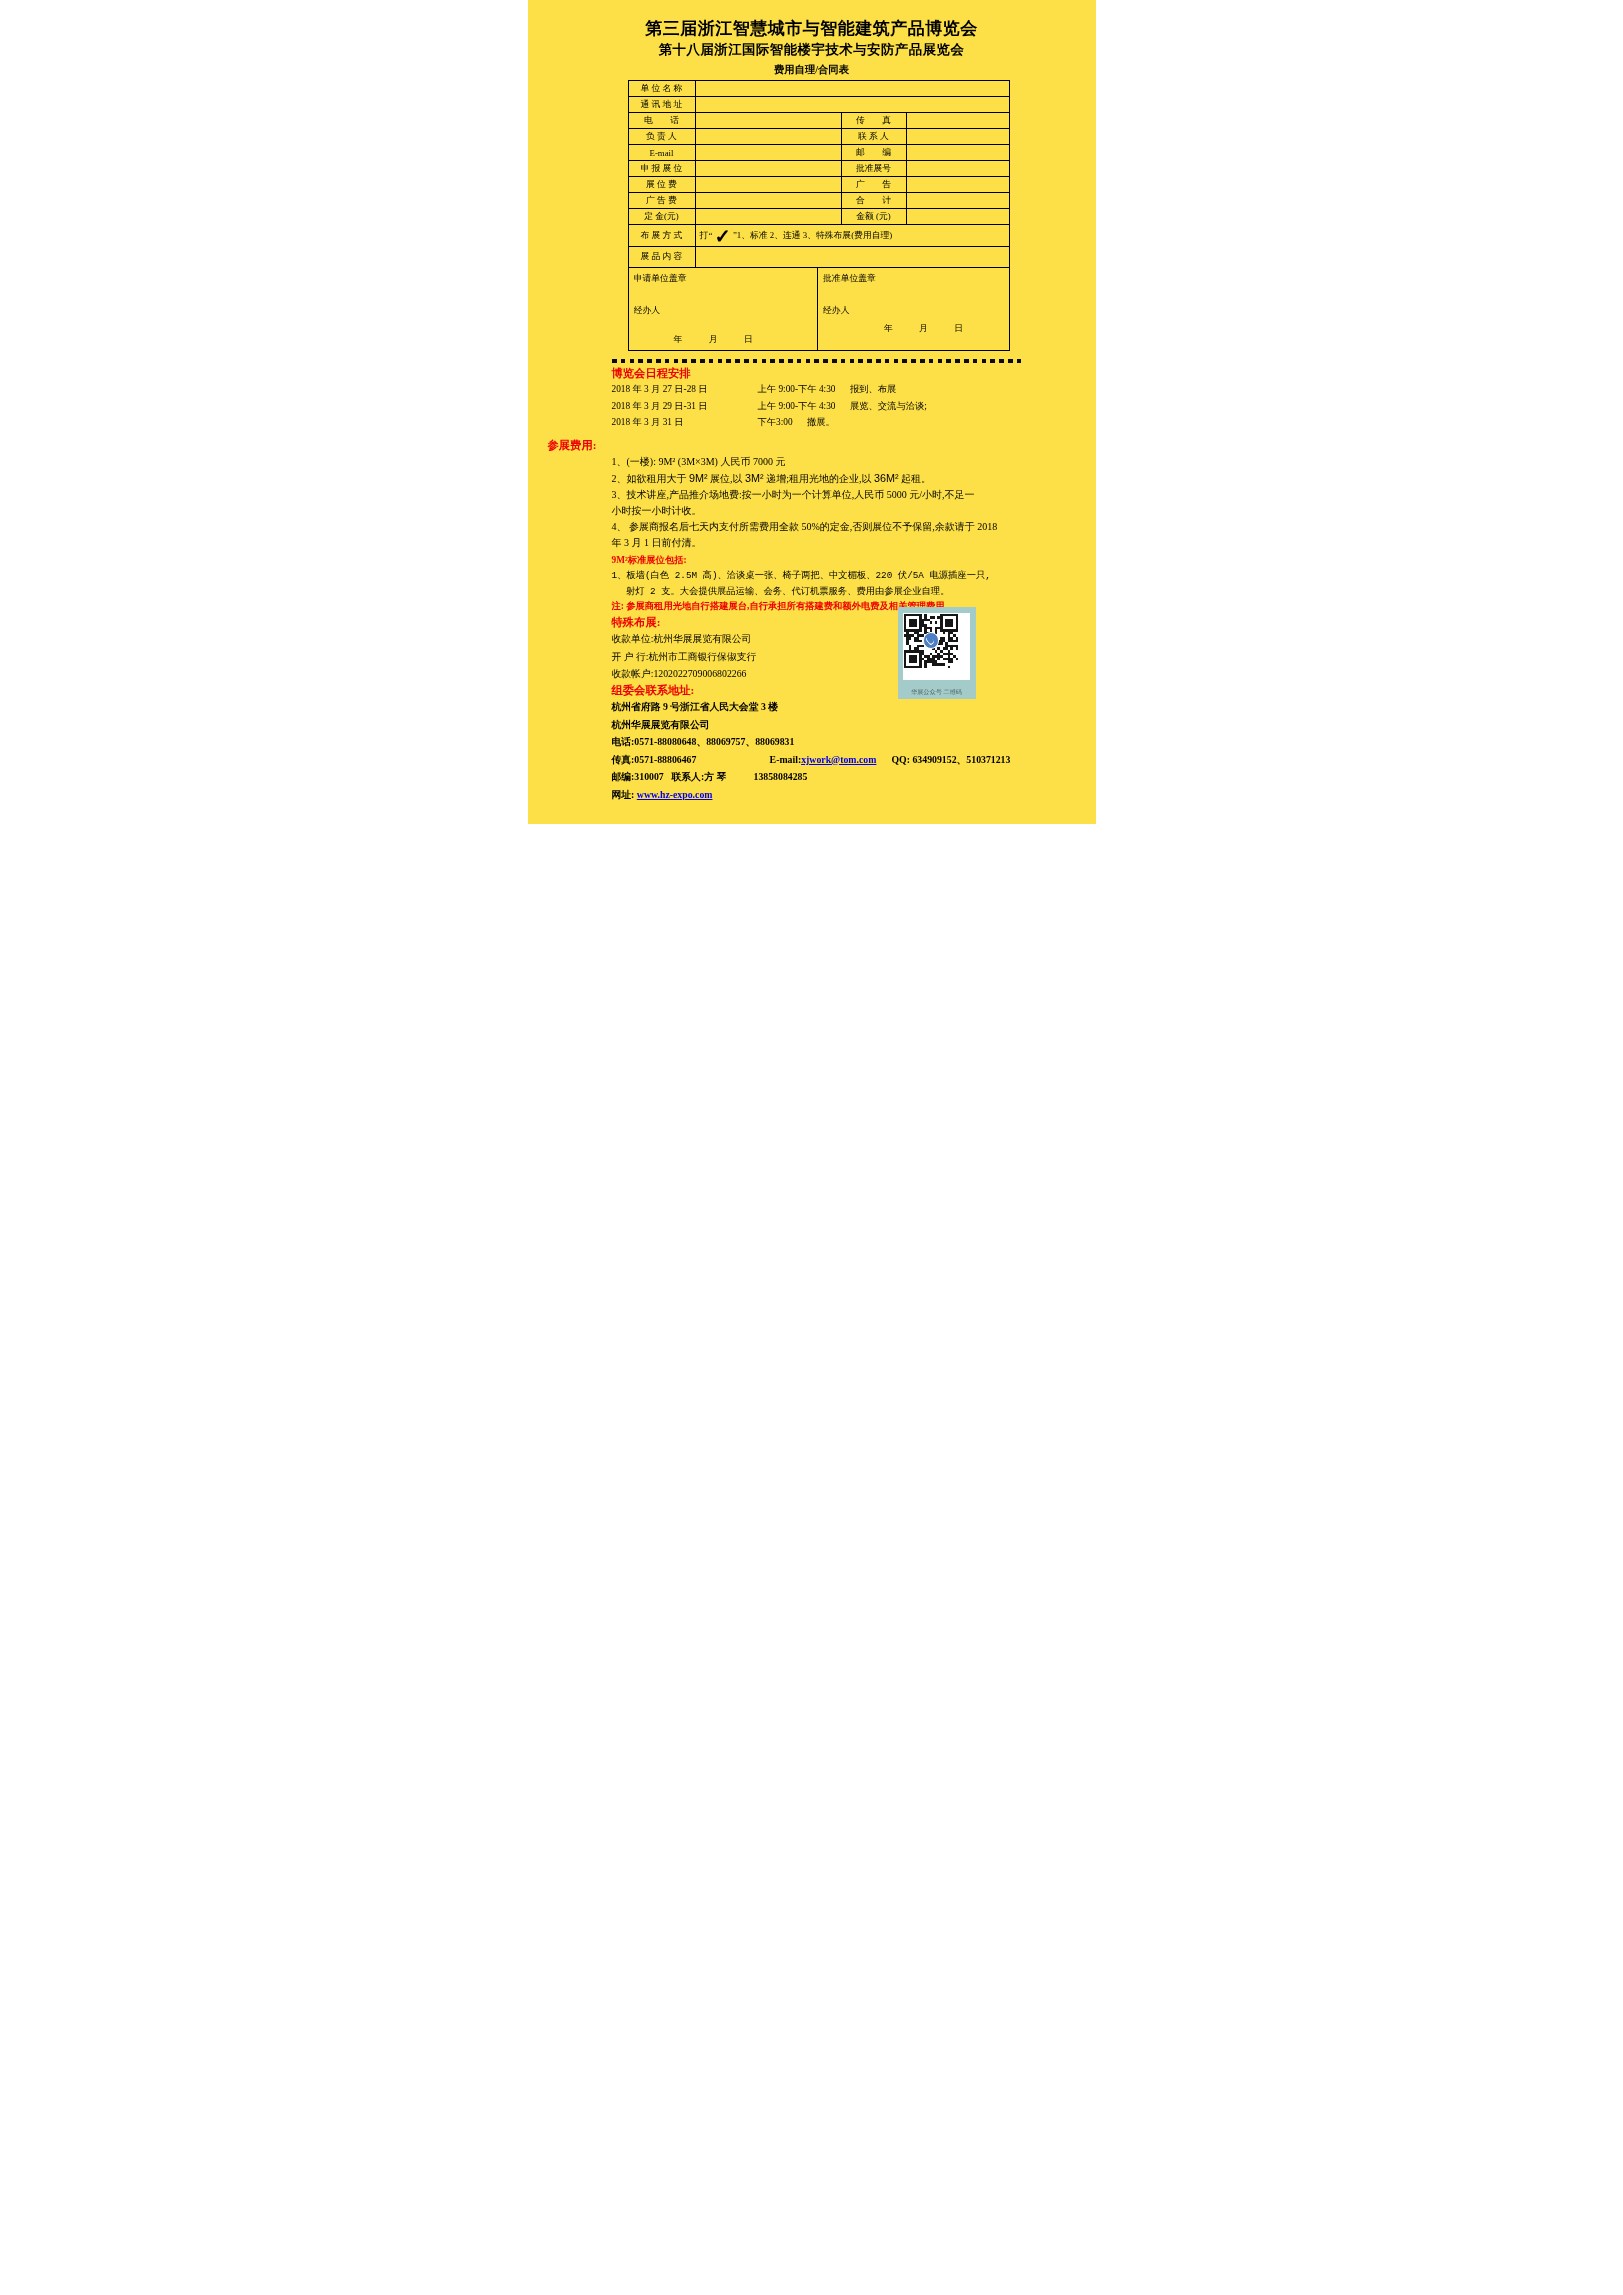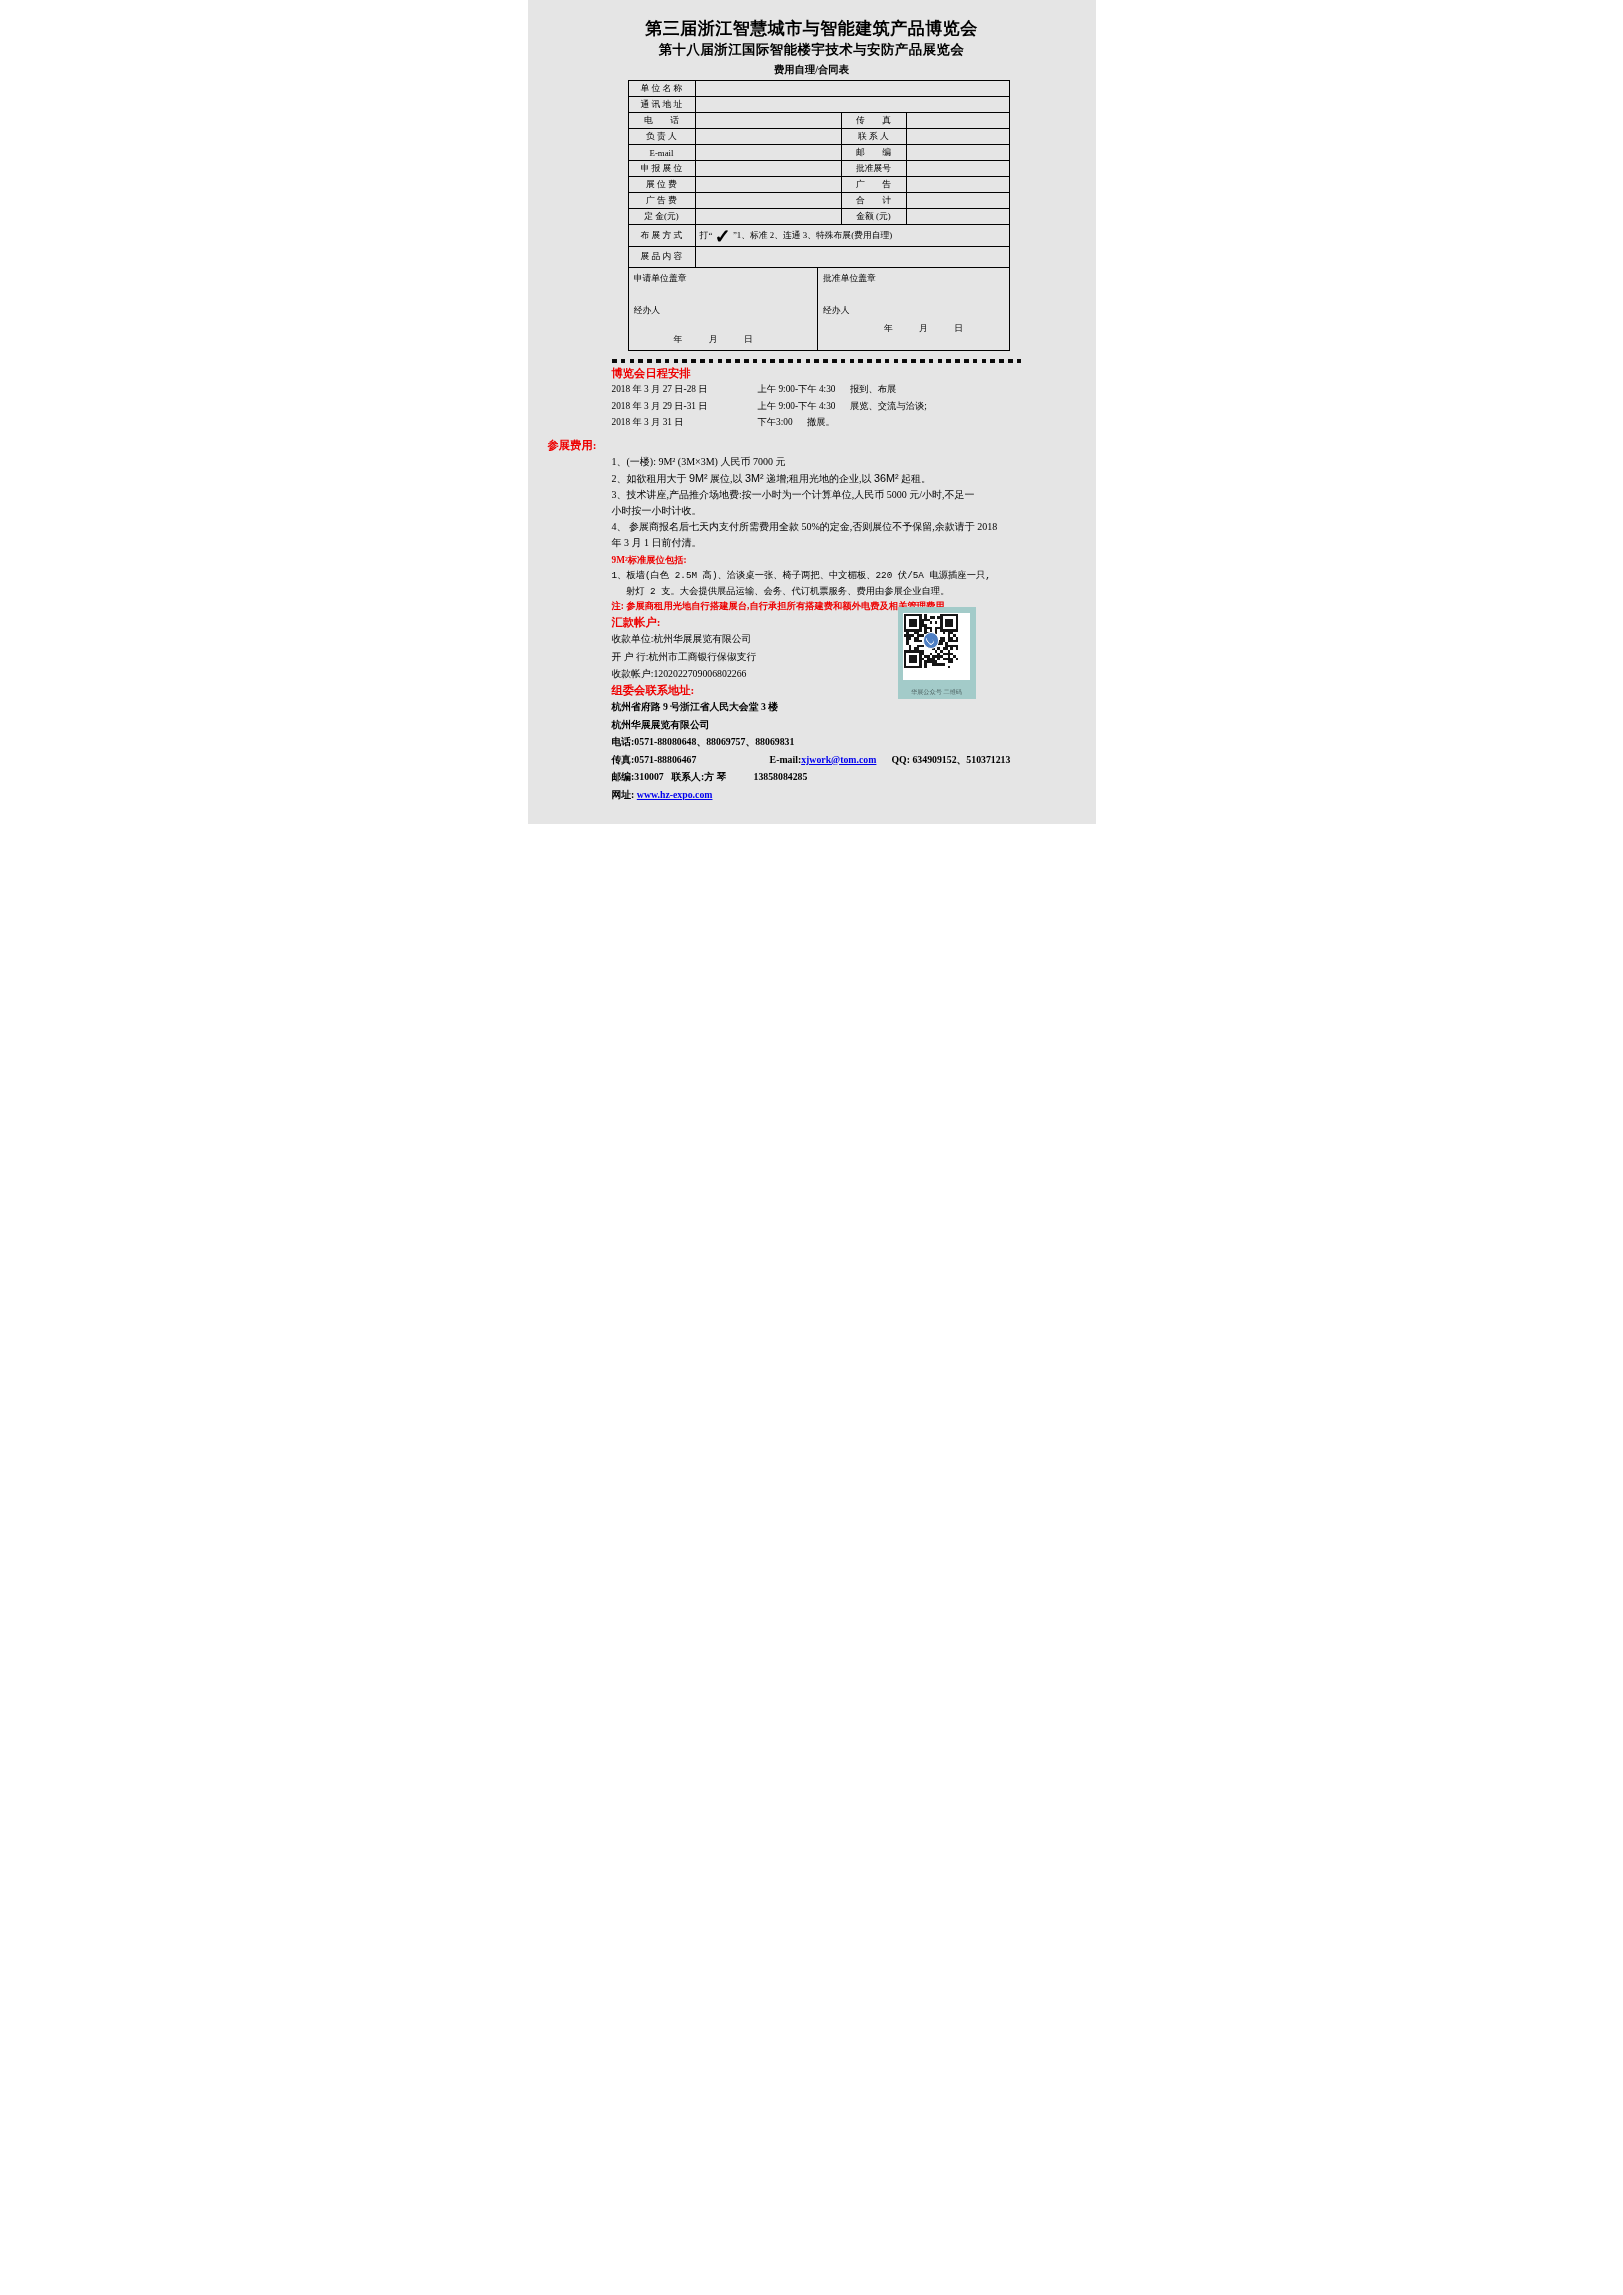--- a/index.html
+++ b/index.html
@@ -1,17 +1,17 @@
 <!DOCTYPE html>
 <html style="font-size:8.2px"><head>
 <meta charset="utf-8">
 <style>
   html,body{margin:0;padding:0;background:#ffffff;}
   body{font-family:"Liberation Serif","DejaVu Serif",serif;color:#000;}
-  .page{position:relative;width:568px;margin:0 auto;background:#e5e5e5;padding-top:18.5px;padding-bottom:20.6px;}
+  .page{position:relative;width:568px;margin:0 auto;background:#fde047;padding-top:18.5px;padding-bottom:20.6px;}
 
   
   .t1{font-size:17px;font-weight:bold;text-align:center;letter-spacing:0.5px;line-height:20.6px;}
   .t2{font-size:13.4px;font-weight:bold;text-align:center;letter-spacing:0.5px;line-height:16.5px;margin-top:3.1px;}
   .t3{font-size:10.3px;font-weight:bold;text-align:center;line-height:13.4px;margin-top:4.1px;}
 
   
   .ftable{margin:4.1px 0 0 100px;width:380px;border:1px solid #000;font-size:8.8px;}
   .frow{display:flex;border-bottom:1px solid #000;align-items:stretch;}
   .frow:last-child{border-bottom:none;}
@@ -208,21 +208,21 @@
     <div class="fee-line ml">4、 参展商报名后七天内支付所需费用全款 50%的定金,否则展位不予保留,余款请于 2018</div>
     <div class="fee-line ml">年 3 月 1 日前付清。</div>
 
     <div class="inc-h ml">9M²标准展位包括:</div>
     <div class="inc-line ml">1、板墙(白色 2.5M 高)、洽谈桌一张、椅子两把、中文楣板、220 伏/5A 电源插座一只,</div>
     <div class="inc-line ml inc-indent">射灯 2 支。大会提供展品运输、会务、代订机票服务、费用由参展企业自理。</div>
     <div class="note-line ml">注:  参展商租用光地自行搭建展台,自行承担所有搭建费和额外电费及相关管理费用。</div>
 
     <div class="remit-comm">
 
-      <div class="sec-h ml">汇款帐户:</div>
+      <div class="sec-h ml">特殊布展:</div>
       <div class="remit-line ml">收款单位:杭州华展展览有限公司</div>
       <div class="remit-line ml">开 户 行:杭州市工商银行保俶支行</div>
       <div class="remit-line ml">收款帐户:1202022709006802266</div>
 
       <div class="sec-h ml">组委会联系地址:</div>
       <div class="bold-line ml">杭州省府路 9 号浙江省人民大会堂 3 楼</div>
       <div class="bold-line ml">杭州华展展览有限公司</div>
       <div class="bold-line ml">电话:0571-88080648、88069757、88069831</div>
 
       <div class="bold-line ml contact-flex">

